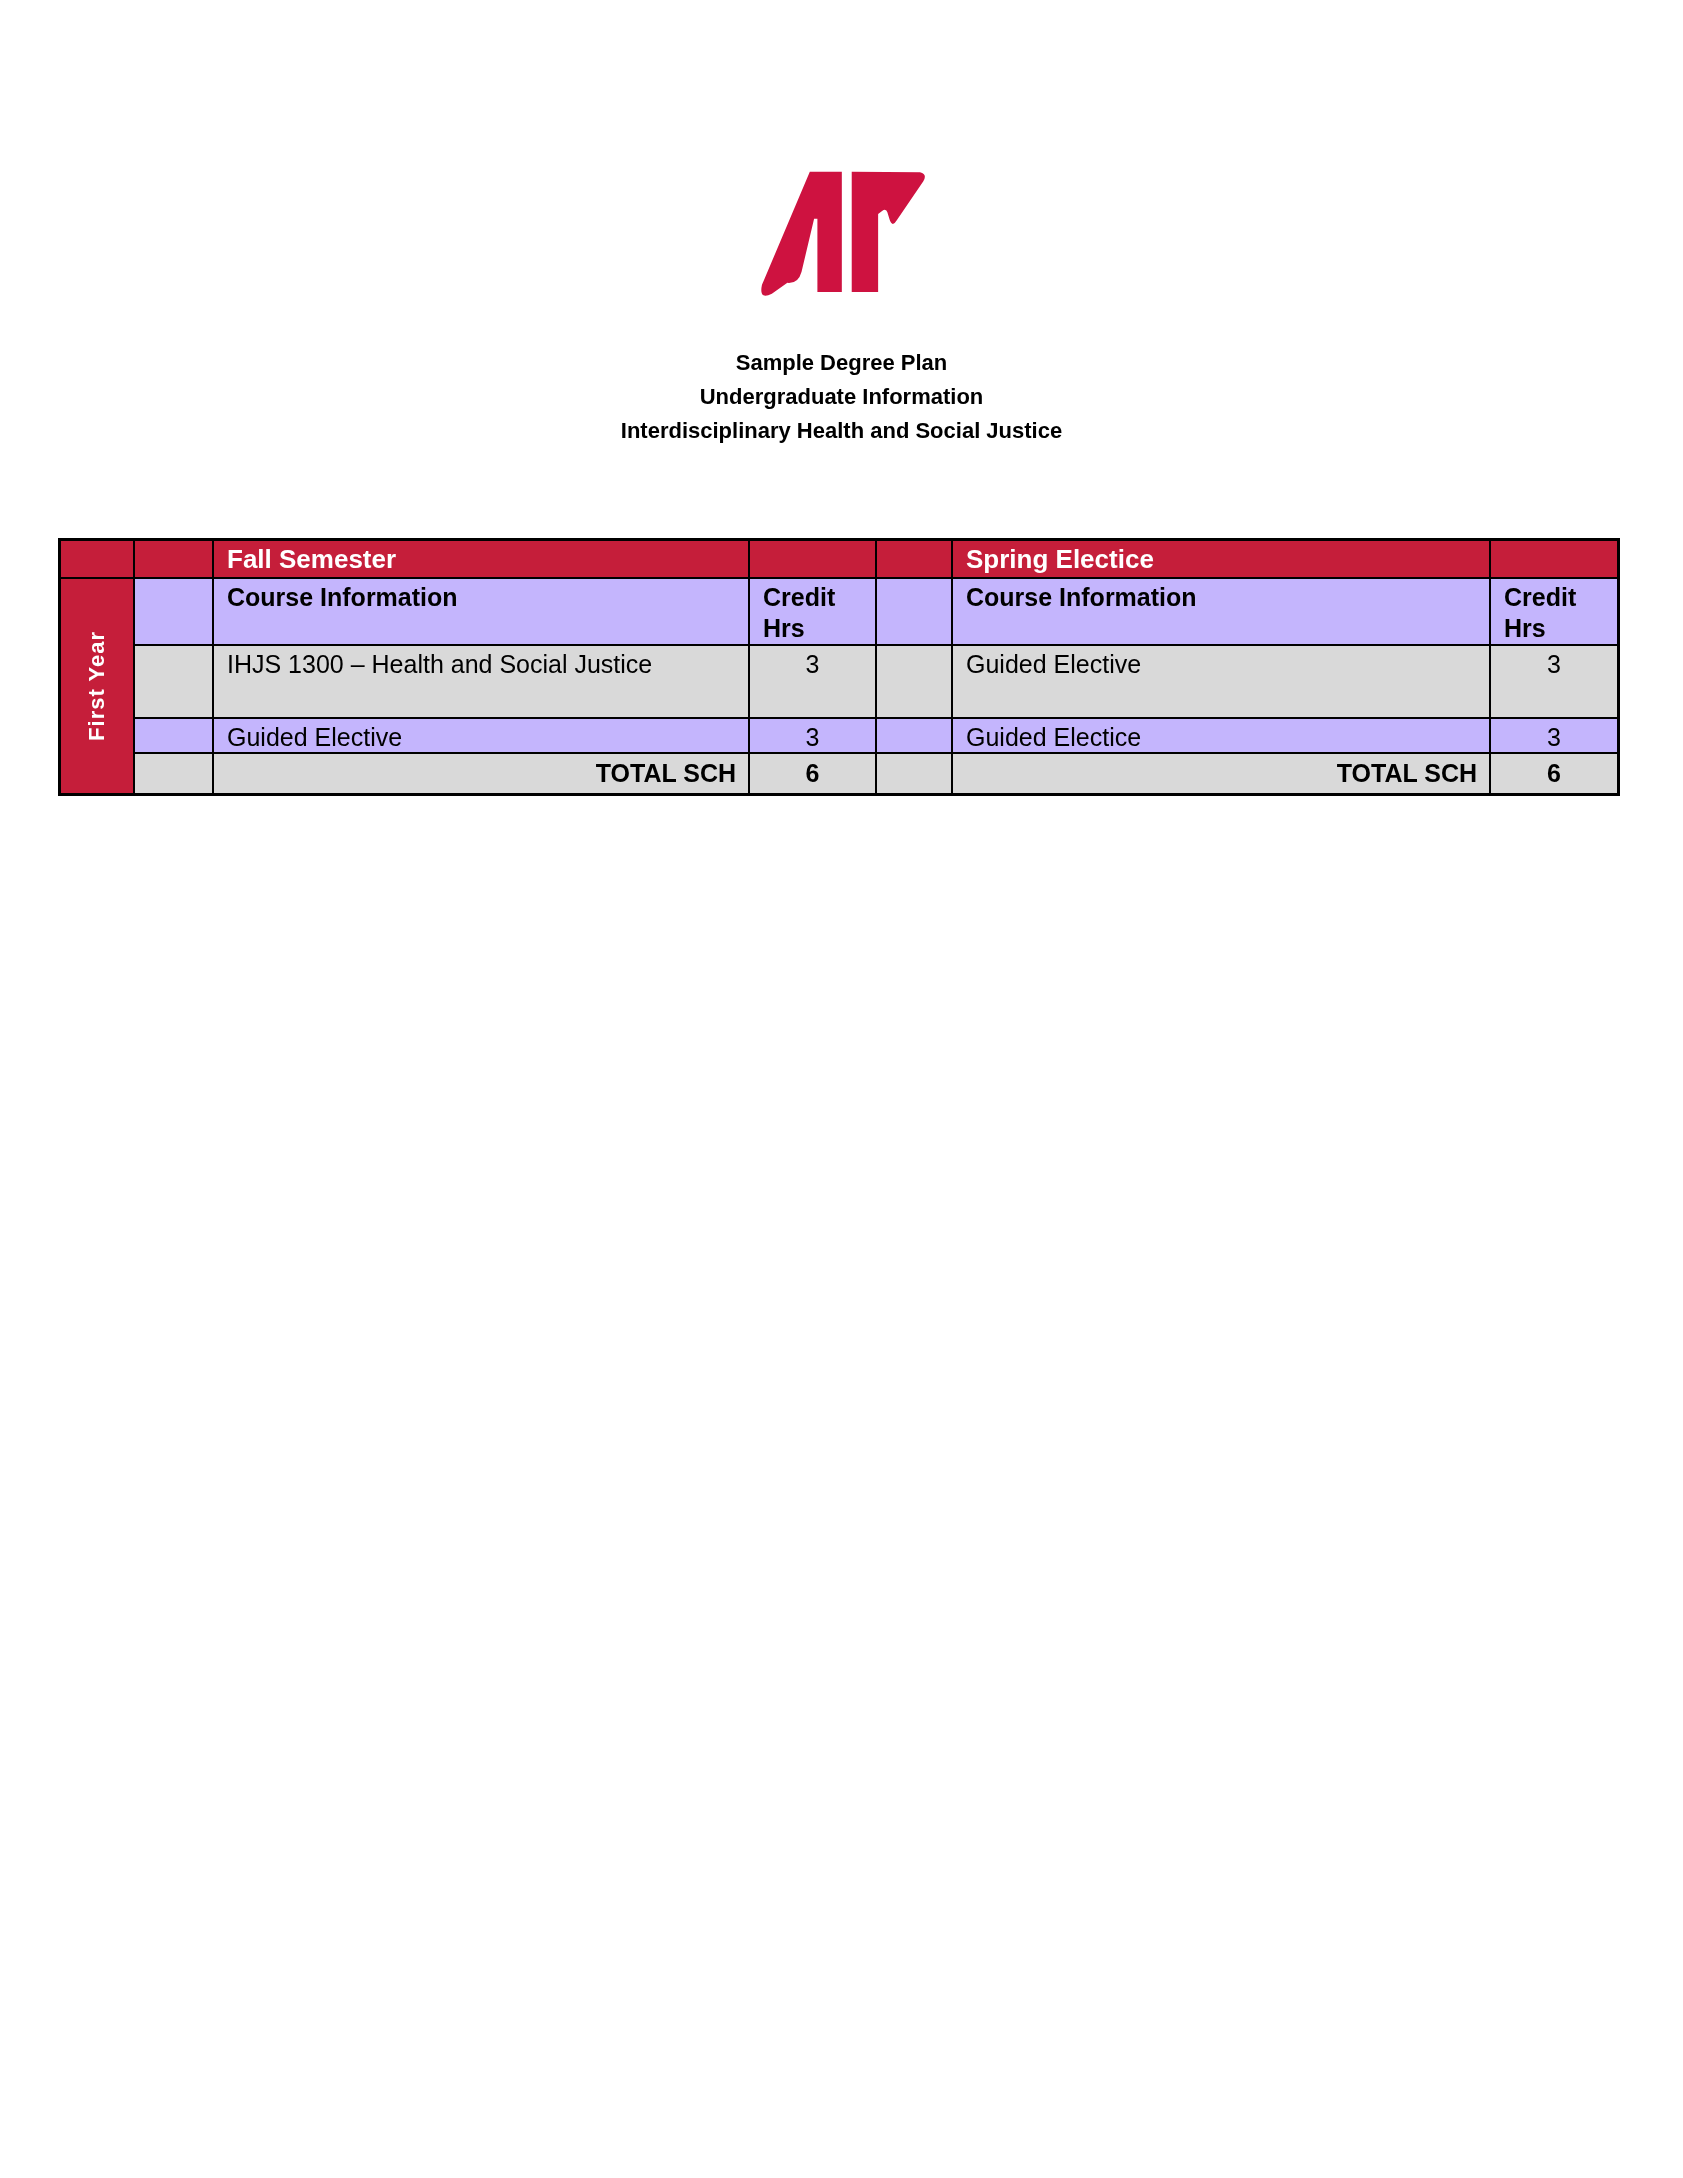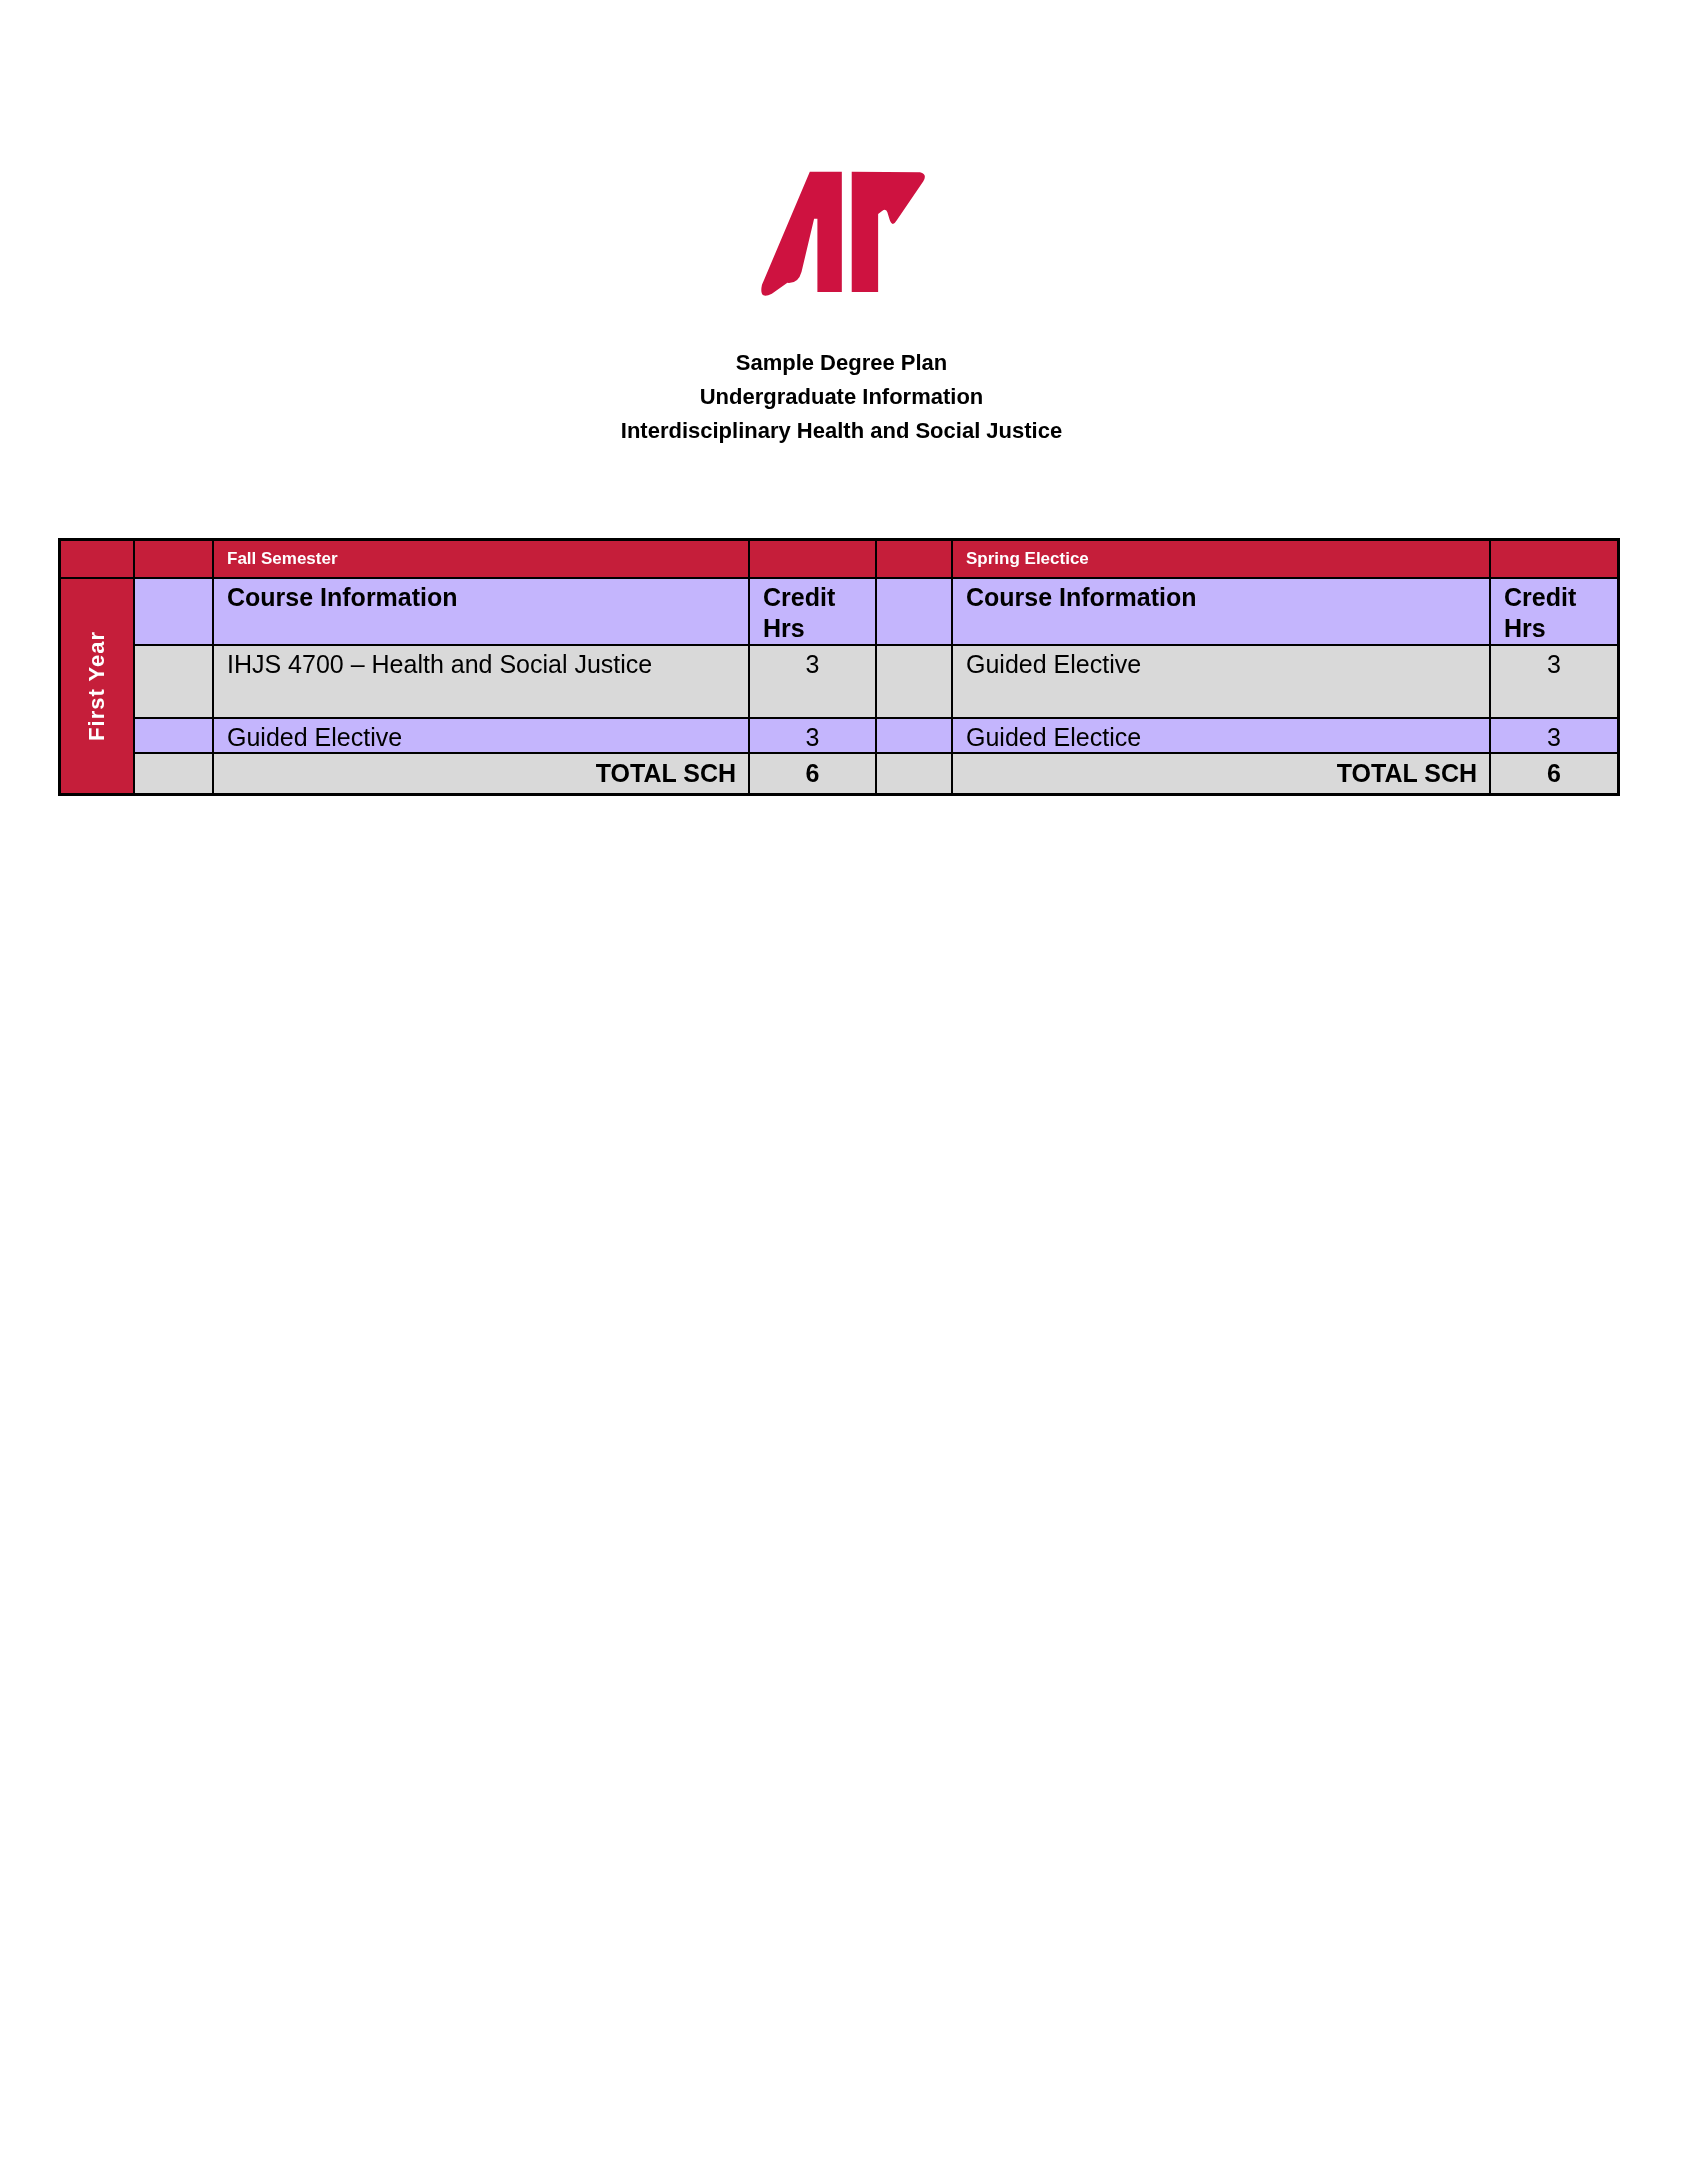--- a/index.html
+++ b/index.html
@@ -49,21 +49,21 @@
   }
   .cell { background: #c4b5fd; overflow: hidden; }
   .cell.red { background: #C51E3A; }
   .cell.gray { background: #D9D9D9; }
   .sem-header {
     display: flex;
     align-items: center;
     padding-left: 13px;
     color: #ffffff;
     font-weight: bold;
-    font-size: 17px;
+    font-size: 26px;
   }
   .year-cell {
     grid-column: 1;
     grid-row: 2 / 6;
     background: #C51E3A;
     display: flex;
     align-items: center;
     justify-content: center;
   }
   .year-label {
@@ -135,21 +135,21 @@
     </div>
 
     <div class="cell"></div>
     <div class="cell head-cell">Course Information</div>
     <div class="cell head-cell">Credit Hrs</div>
     <div class="cell"></div>
     <div class="cell head-cell">Course Information</div>
     <div class="cell head-cell">Credit Hrs</div>
 
     <div class="cell gray"></div>
-    <div class="cell gray course-cell">IHJS 4700 – Health and Social Justice</div>
+    <div class="cell gray course-cell">IHJS 1300 – Health and Social Justice</div>
     <div class="cell gray credit-cell">3</div>
     <div class="cell gray"></div>
     <div class="cell gray course-cell">Guided Elective</div>
     <div class="cell gray credit-cell">3</div>
 
     <div class="cell"></div>
     <div class="cell course-cell">Guided Elective</div>
     <div class="cell credit-cell">3</div>
     <div class="cell"></div>
     <div class="cell course-cell">Guided Electice</div>

